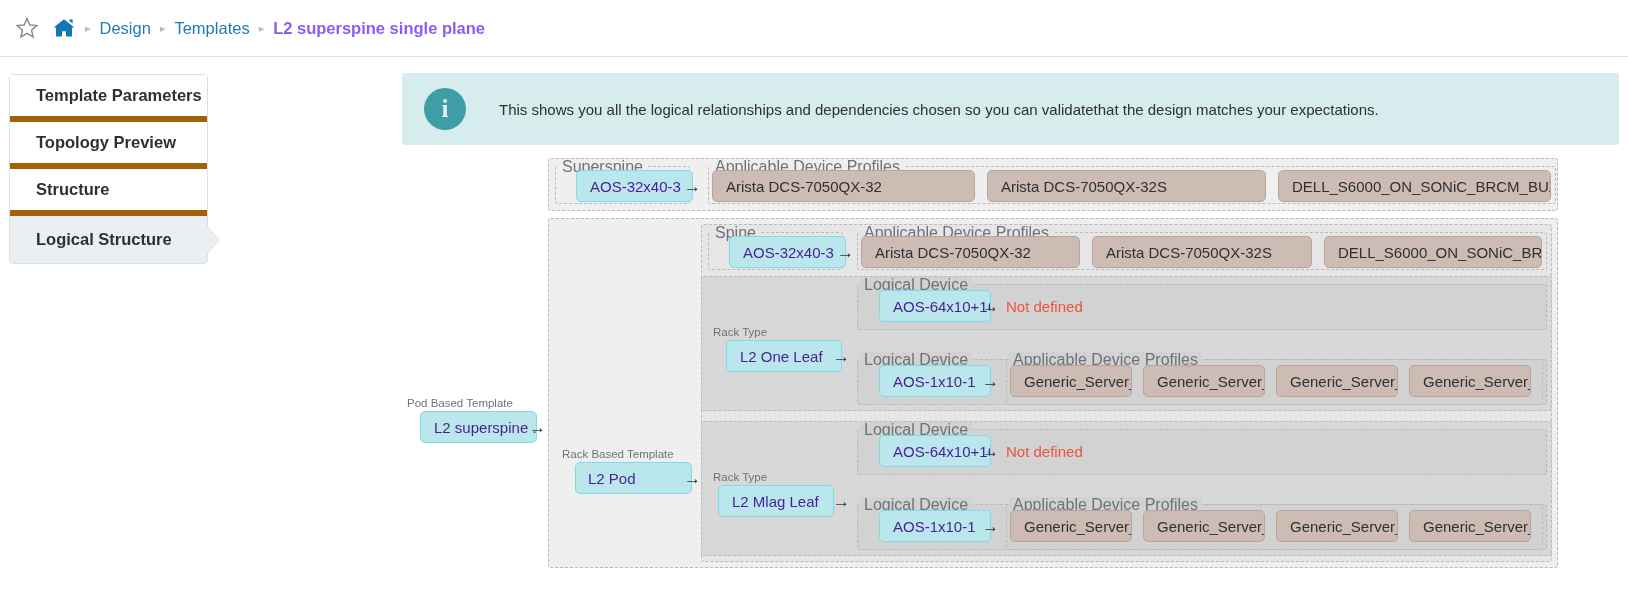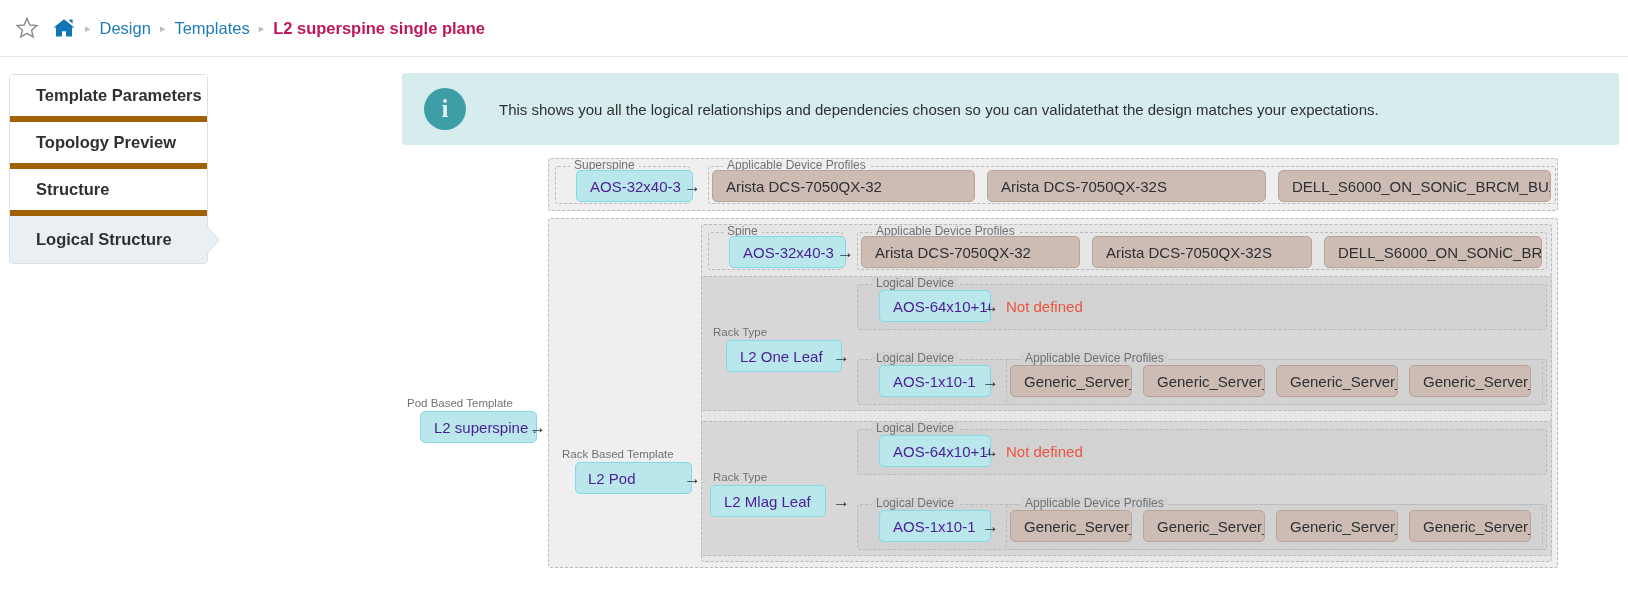--- a/index.html
+++ b/index.html
@@ -31,21 +31,21 @@
     line-height: 1;
     user-select: none;
   }
   .crumb-link {
     color: #1f7bb6;
     font-size: 16.5px;
     text-decoration: none;
     white-space: nowrap;
   }
   .crumb-current {
-    color: #be185d;
+    color: #8b5cf6;
     font-size: 16.5px;
     font-weight: bold;
     white-space: nowrap;
   }
 
   
   .page {
     display: flex;
     align-items: flex-start;
     height: 544px;
@@ -145,23 +145,23 @@
   .panel.lvl1 { background: #efefef; }
   .panel.lvl2 { background: #e6e6e6; }
   .panel.lvl3 { background: #d8d8d8; }
   .panel.lvl4 { background: #d2d2d2; }
   .panel.plain { background: transparent; }
 
   
   .legend {
     position: absolute;
     top: -8px;
-    left: 14px;
+    left: 2px;
     padding: 0 4px;
-    font-size: 12px;
+    font-size: 16px;
     color: #6e7276;
     line-height: 1;
     white-space: nowrap;
   }
   .legend.l1 { background: #efefef; }
   .legend.l2 { background: #e6e6e6; }
   .legend.l4 { background: #d2d2d2; }
 
   
   .flabel {
@@ -319,21 +319,21 @@
         <span class="legend l4">Applicable Device Profiles</span>
       </div>
       <div class="chip tan" style="left:608px; top:209px; width:122px; height:32px;">Generic_Server_1R...</div>
       <div class="chip tan" style="left:741px; top:209px; width:122px; height:32px;">Generic_Server_1R...</div>
       <div class="chip tan" style="left:874px; top:209px; width:122px; height:32px;">Generic_Server_1R...</div>
       <div class="chip tan" style="left:1007px; top:209px; width:122px; height:32px;">Generic_Server_1R...</div>
 
       <div class="panel lvl3" style="left:299px; top:265px; width:851px; height:135px;"></div>
 
       <div class="flabel" style="left:311px; top:316px;">Rack Type</div>
-      <div class="chip teal" style="left:291px; top:329px; width:116px; height:32px;">L2 Mlag Leaf</div>
+      <div class="chip teal" style="left:299px; top:329px; width:116px; height:32px;">L2 Mlag Leaf</div>
       <span class="arrow" style="left:431px; top:337px;">→</span>
 
       <div class="panel lvl4" style="left:455px; top:273px; width:690px; height:46px;">
         <span class="legend l4">Logical Device</span>
       </div>
       <div class="chip teal" style="left:460px; top:279px; width:112px; height:32px;">AOS-64x10+16...</div>
       <span class="arrow" style="left:580px; top:287px;">→</span>
       <span class="notdef" style="left:604px; top:288px;">Not defined</span>
 
       <div class="panel lvl4" style="left:455px; top:348px; width:690px; height:46px;">

